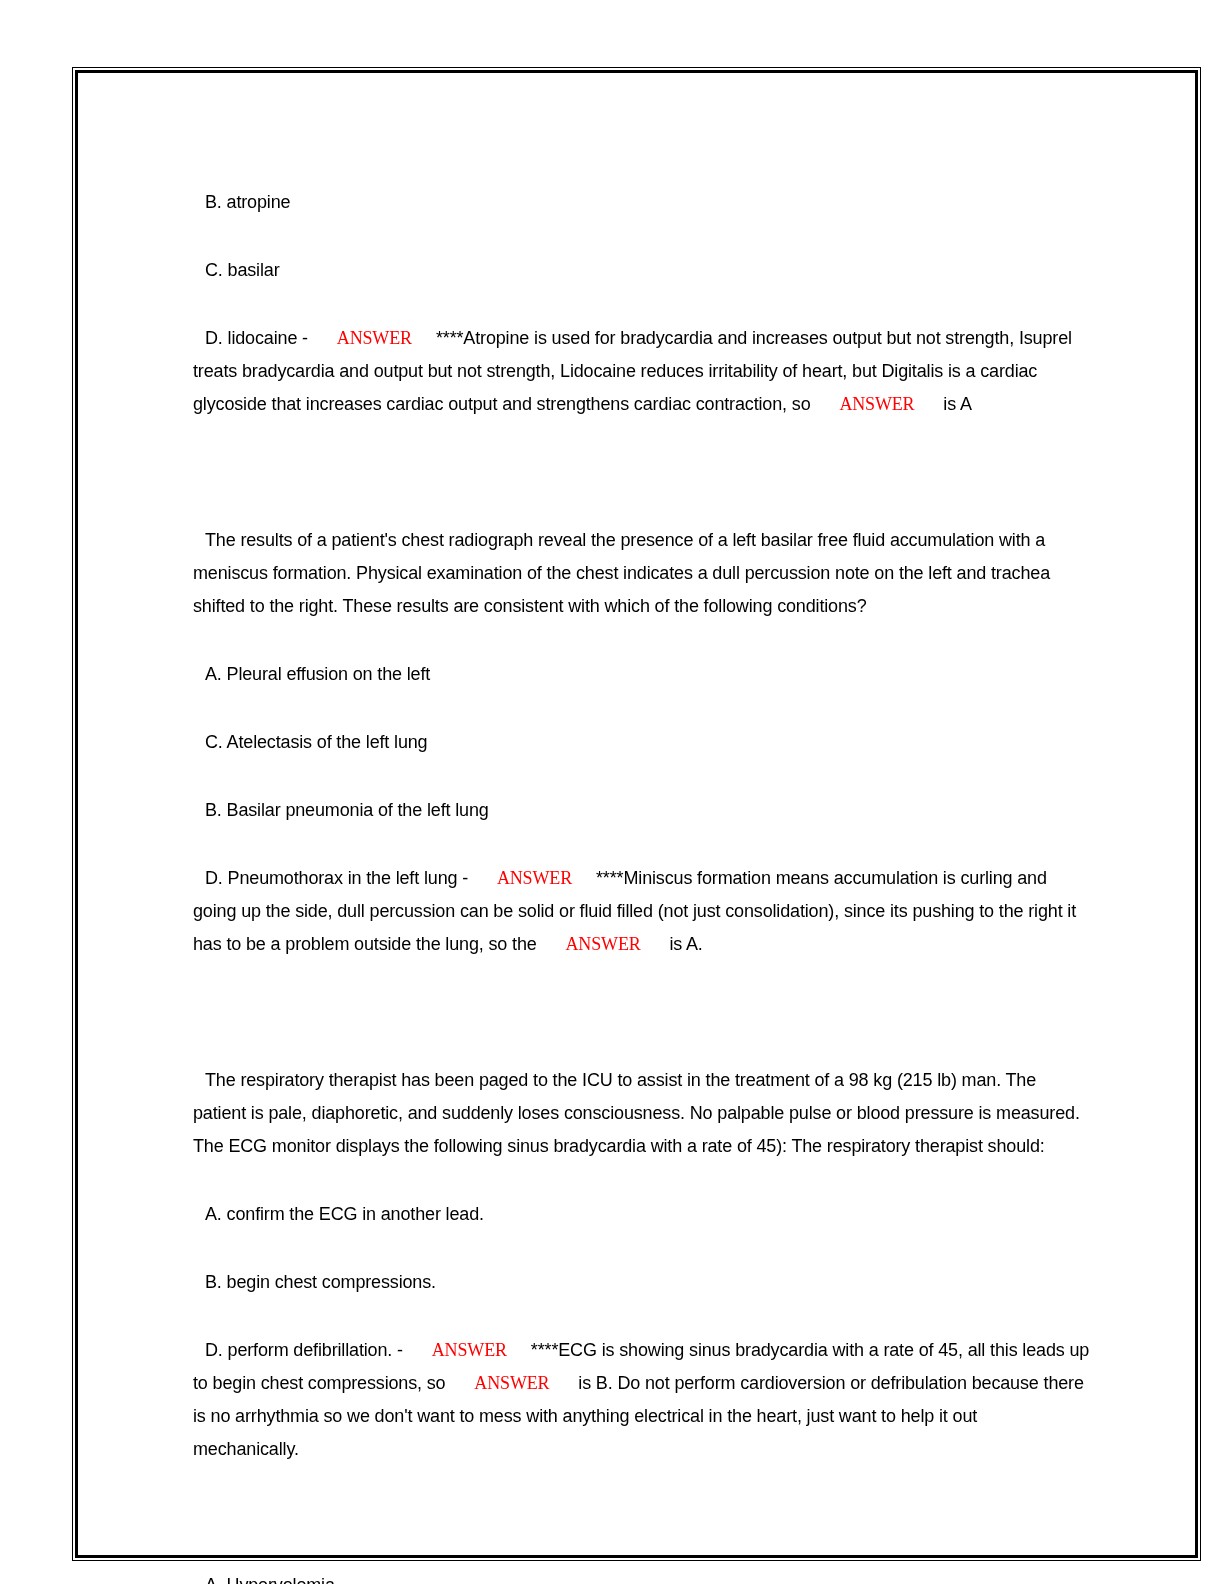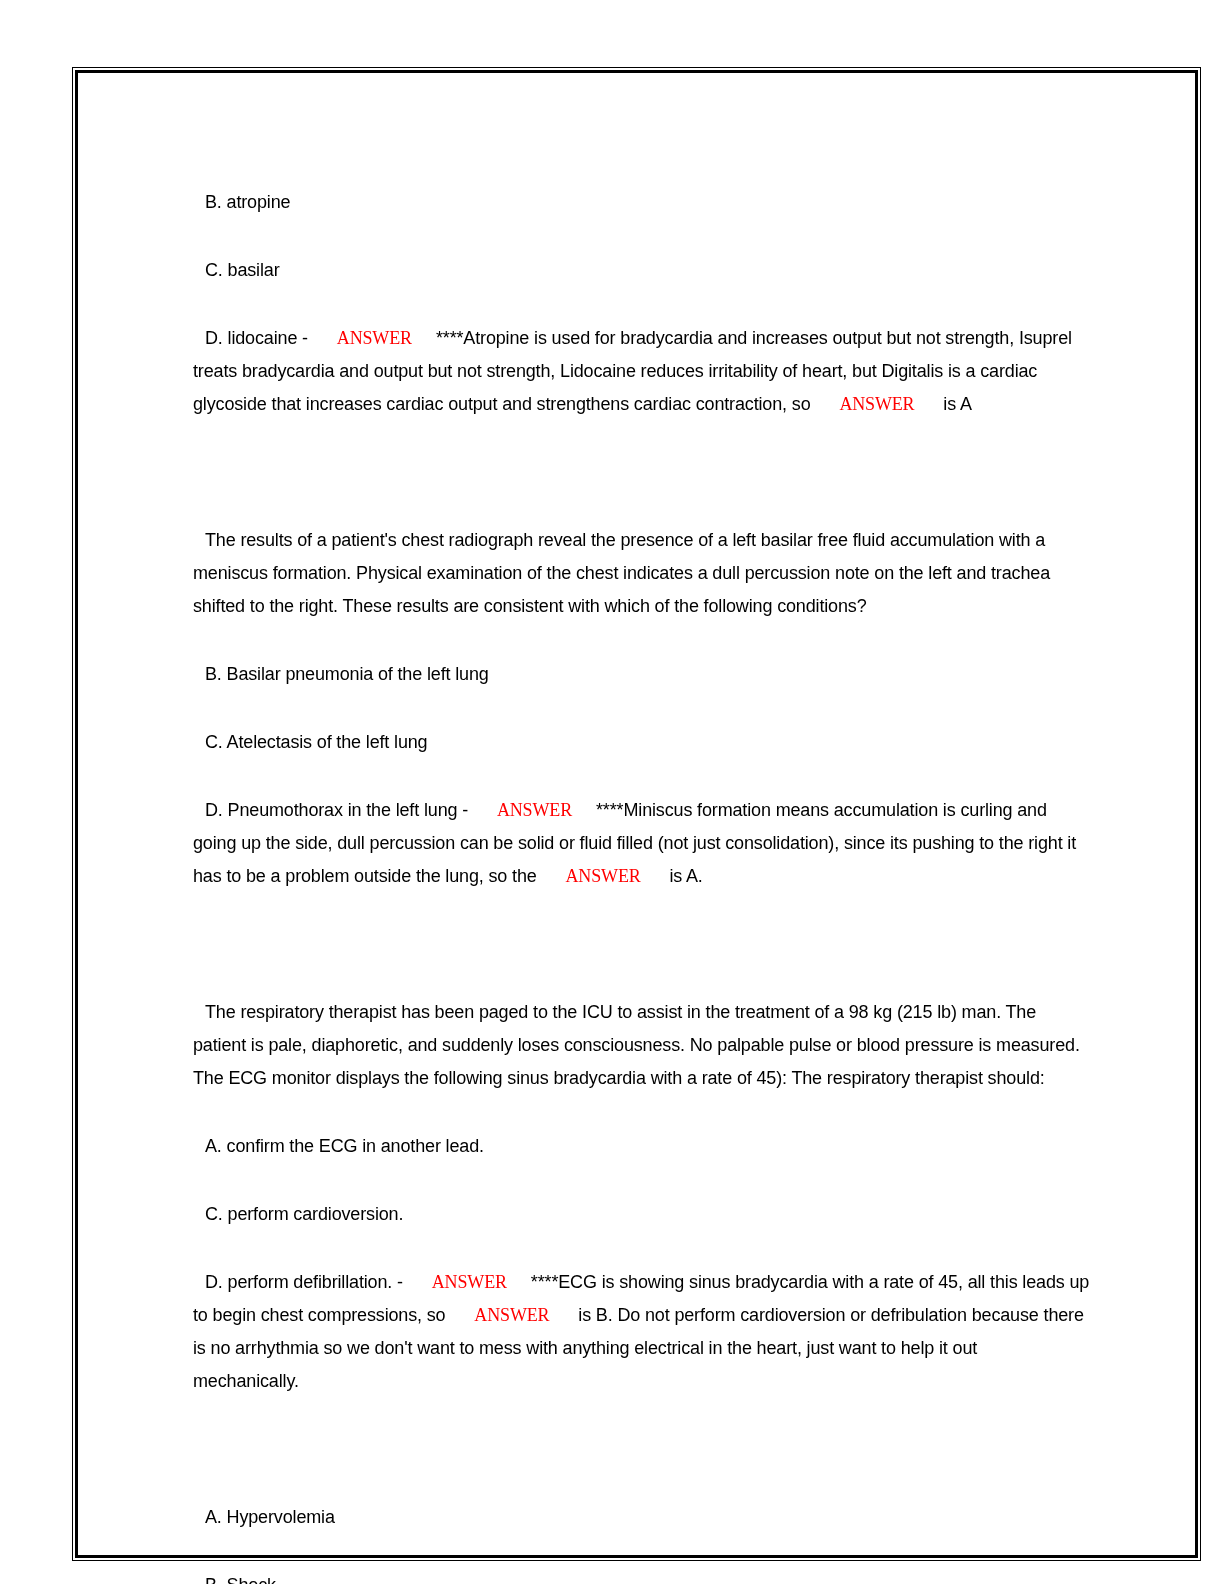--- a/index.html
+++ b/index.html
@@ -59,26 +59,27 @@
 <div class="page">
   <div class="page-border">
     <div class="page-border-inner"></div>
   </div>
   <div class="content" id="doc-body">
       <p class="para"><span>B. atropine</span></p>
       <p class="para"><span>C. basilar</span></p>
       <p class="para"><span>D. lidocaine - </span><span class="answer">ANSWER</span><span>****Atropine is used for bradycardia and increases output but not strength, Isuprel treats bradycardia and output but not strength, Lidocaine reduces irritability of heart, but Digitalis is a cardiac glycoside that increases cardiac output and strengthens cardiac contraction, so </span><span class="answer">ANSWER</span><span> is A</span></p>
       <p class="para">&nbsp;</p>
       <p class="para"><span>The results of a patient's chest radiograph reveal the presence of a left basilar free fluid accumulation with a meniscus formation. Physical examination of the chest indicates a dull percussion note on the left and trachea shifted to the right. These results are consistent with which of the following conditions?</span></p>
+      <p class="para"><span>A. Pleural effusion on the left</span></p>
+      <p class="para"><span>C. Atelectasis of the left lung</span></p>
       <p class="para"><span>B. Basilar pneumonia of the left lung</span></p>
-      <p class="para"><span>C. Atelectasis of the left lung</span></p>
       <p class="para"><span>D. Pneumothorax in the left lung - </span><span class="answer">ANSWER</span><span>****Miniscus formation means accumulation is curling and going up the side, dull percussion can be solid or fluid filled (not just consolidation), since its pushing to the right it has to be a problem outside the lung, so the </span><span class="answer">ANSWER</span><span> is A.</span></p>
       <p class="para">&nbsp;</p>
       <p class="para"><span>The respiratory therapist has been paged to the ICU to assist in the treatment of a 98 kg (215 lb) man. The patient is pale, diaphoretic, and suddenly loses consciousness. No palpable pulse or blood pressure is measured. The ECG monitor displays the following sinus bradycardia with a rate of 45): The respiratory therapist should:</span></p>
       <p class="para"><span>A. confirm the ECG in another lead.</span></p>
-      <p class="para"><span>C. perform cardioversion.</span></p>
+      <p class="para"><span>B. begin chest compressions.</span></p>
       <p class="para"><span>D. perform defibrillation. - </span><span class="answer">ANSWER</span><span>****ECG is showing sinus bradycardia with a rate of 45, all this leads up to begin chest compressions, so </span><span class="answer">ANSWER</span><span> is B. Do not perform cardioversion or defribulation because there is no arrhythmia so we don't want to mess with anything electrical in the heart, just want to help it out mechanically.</span></p>
       <p class="para">&nbsp;</p>
       <p class="para"><span>A. Hypervolemia</span></p>
       <p class="para"><span>B. Shock</span></p>
       <p class="para"><span>C. Physical cardiac output</span></p>
     </div>
 </div>
 
 </body></html>

